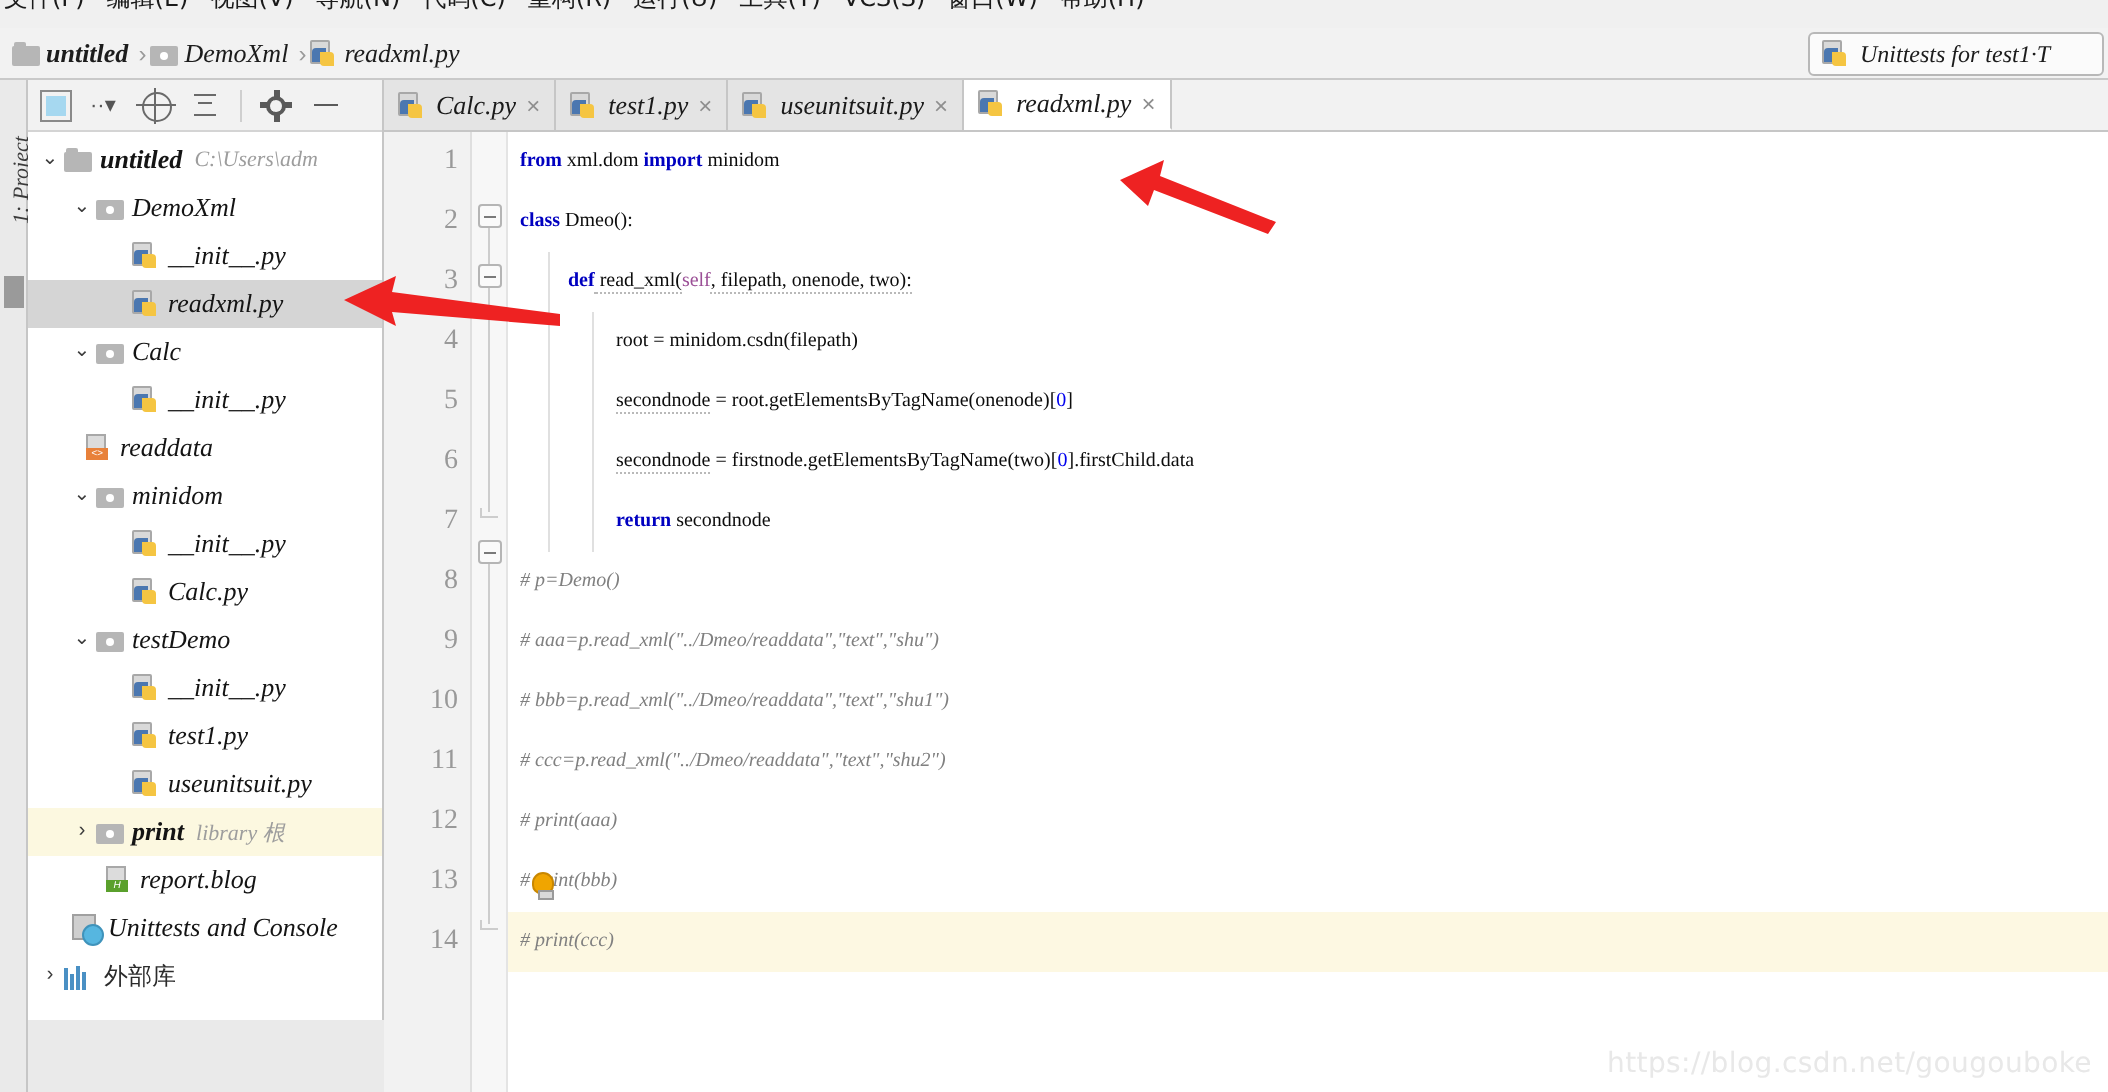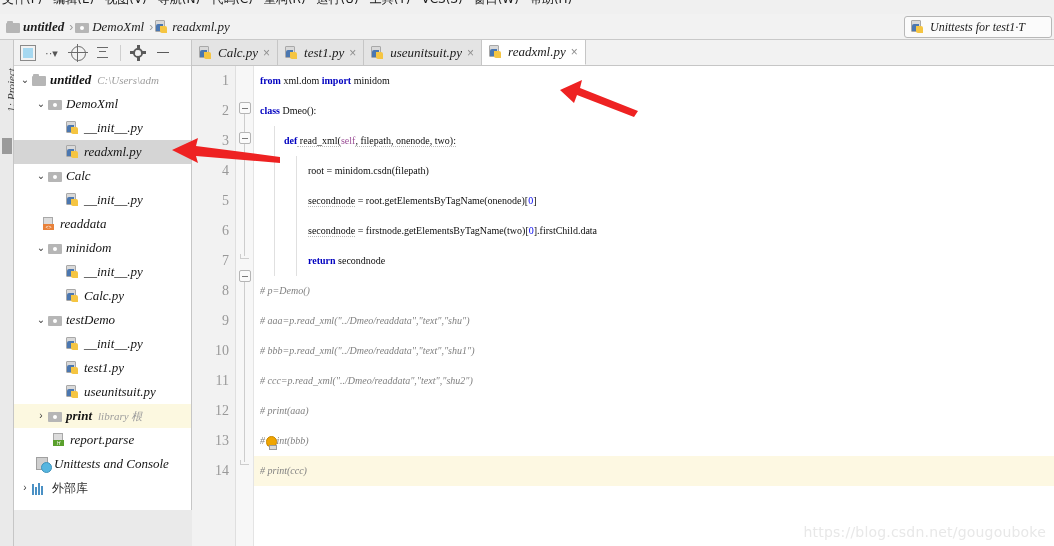--- a/index.html
+++ b/index.html
@@ -440,21 +440,21 @@
         <span class="folder-ico dot"></span>
         <span class="tlabel bold">print</span>
         <span class="tsub">library 根</span>
       </div>
 
       <div class="trow" style="padding-left:38px">
         <span class="html-ico">
             <i class="hg"></i>
             <i class="hl">H</i>
           </span>
-        <span class="tlabel">report.parse</span>
+        <span class="tlabel">report.blog</span>
       </div>
 
       <div class="trow" style="padding-left:22px">
         <span class="scratch-ico"></span>
         <span class="tlabel">Unittests and Console</span>
       </div>
 
       <div class="trow" style="padding-left:4px">
         <span class="twist">›</span>
         <span class="ext-ico">

